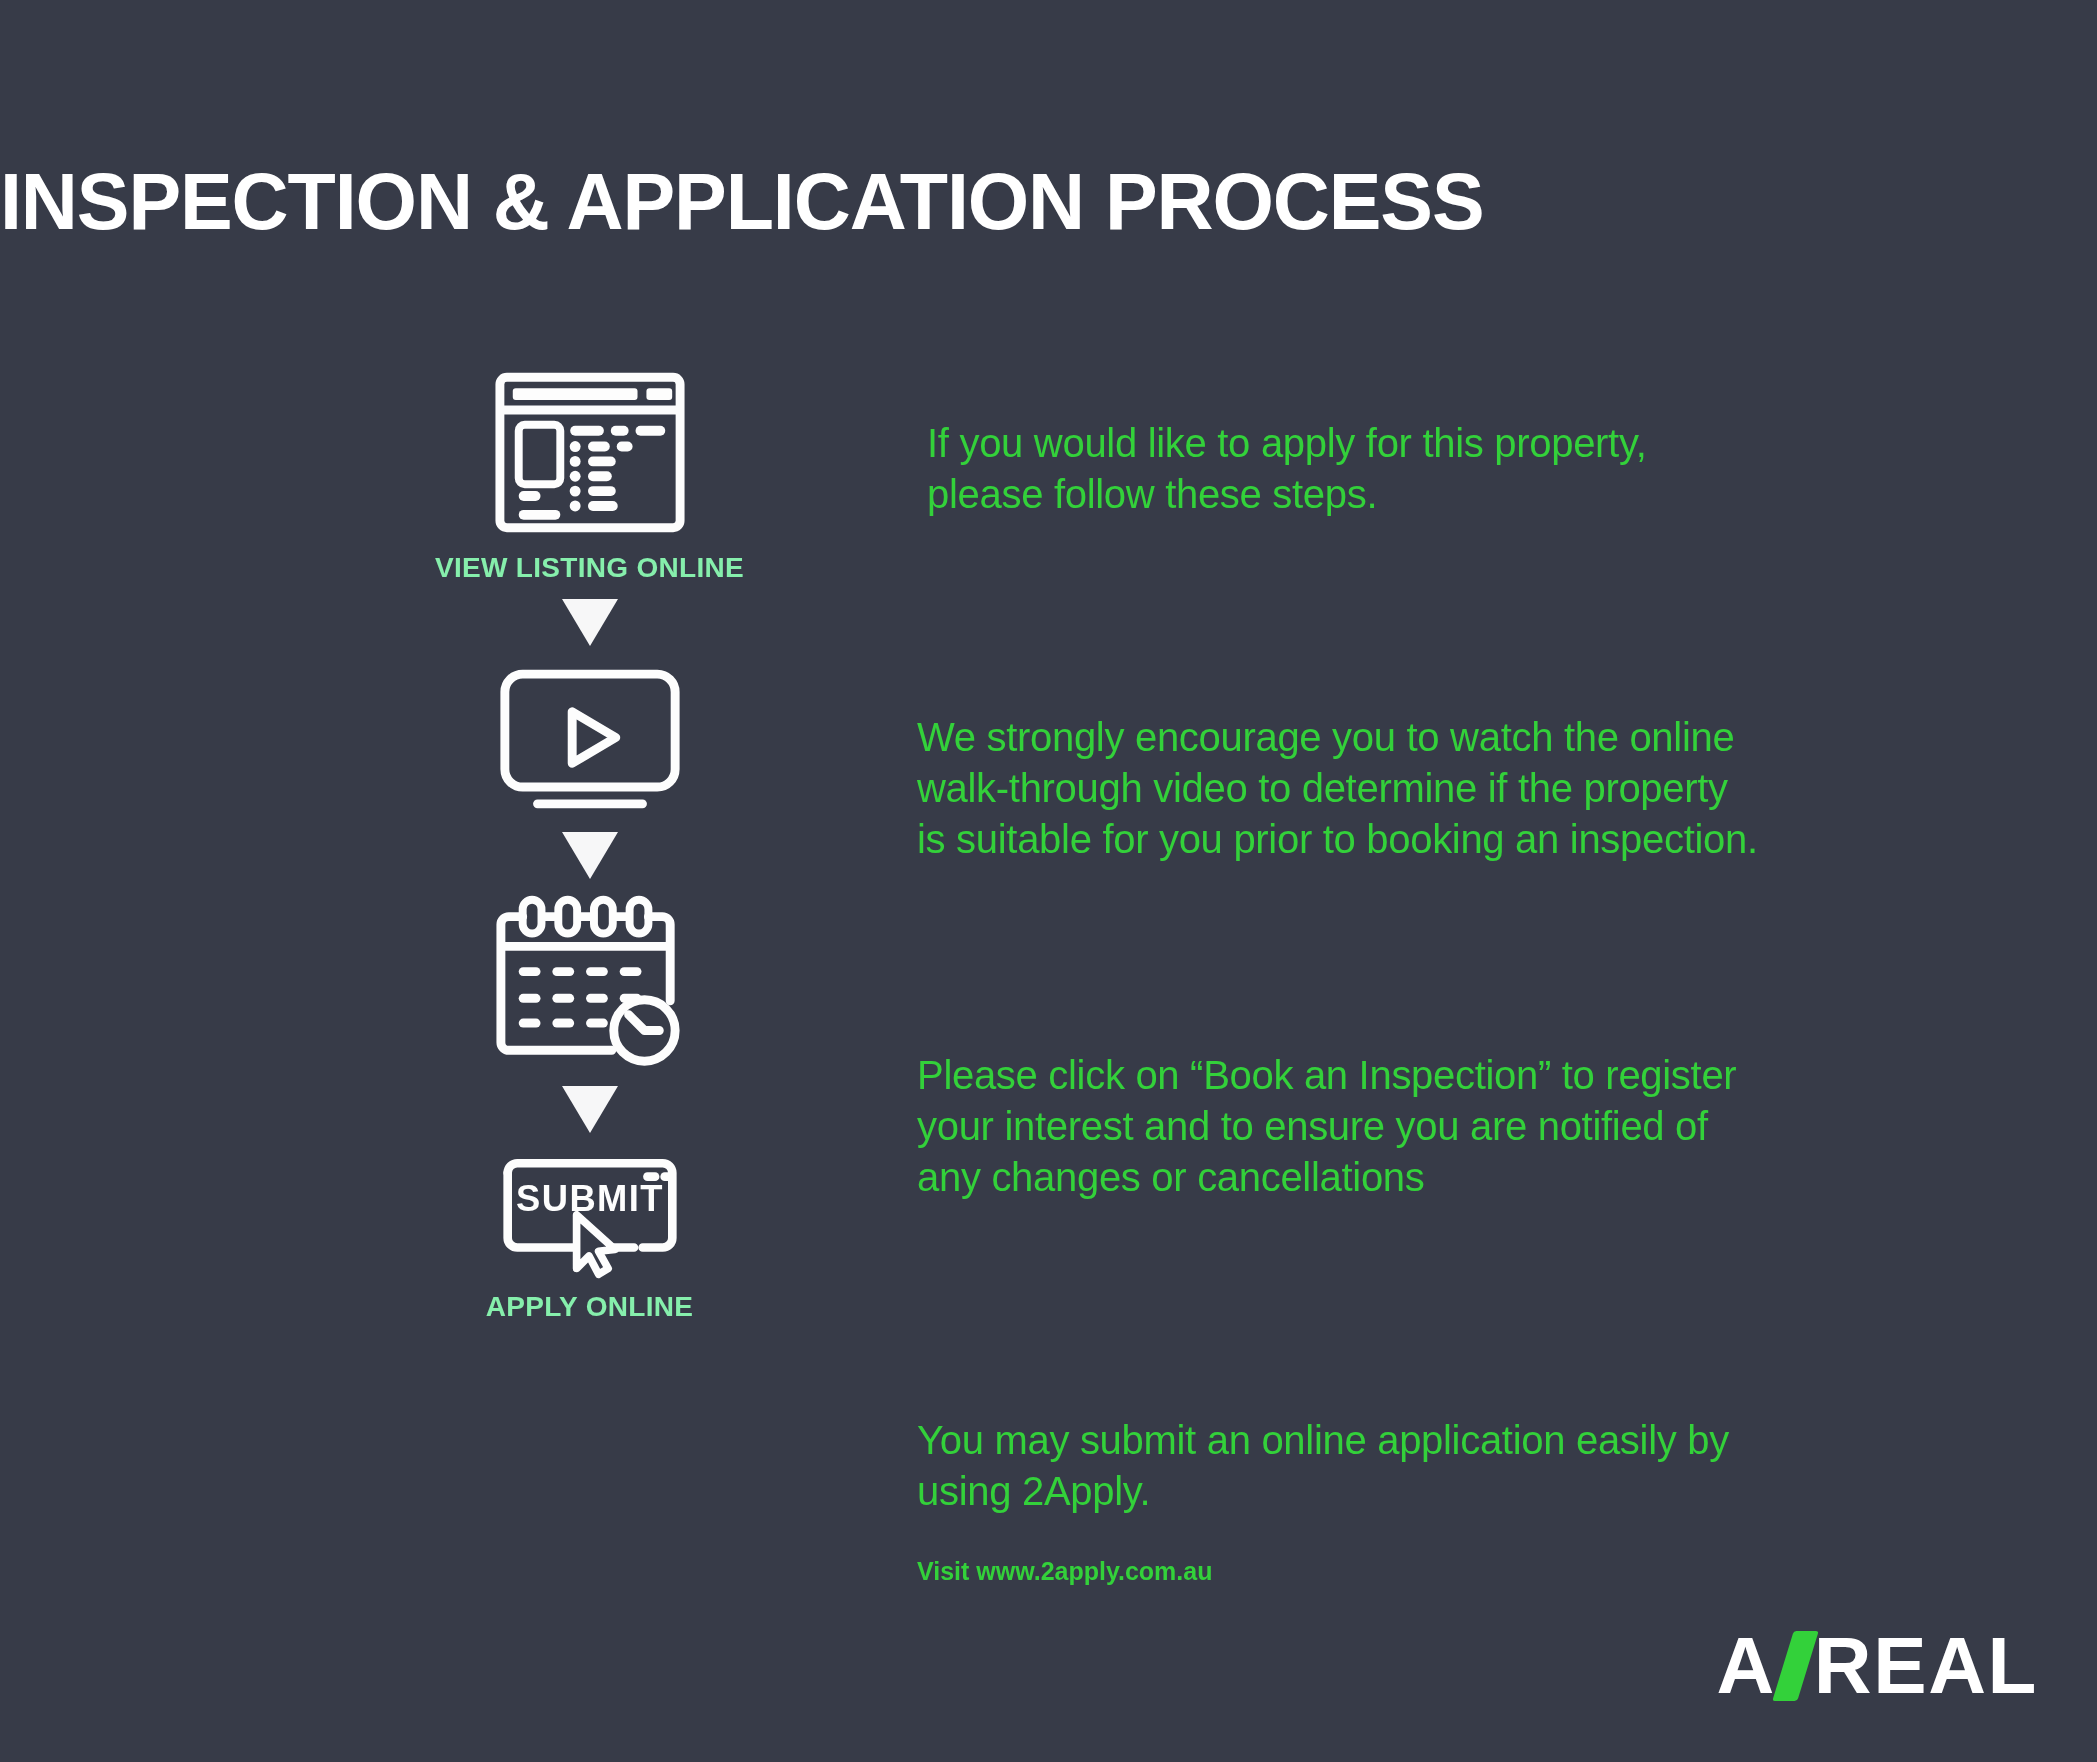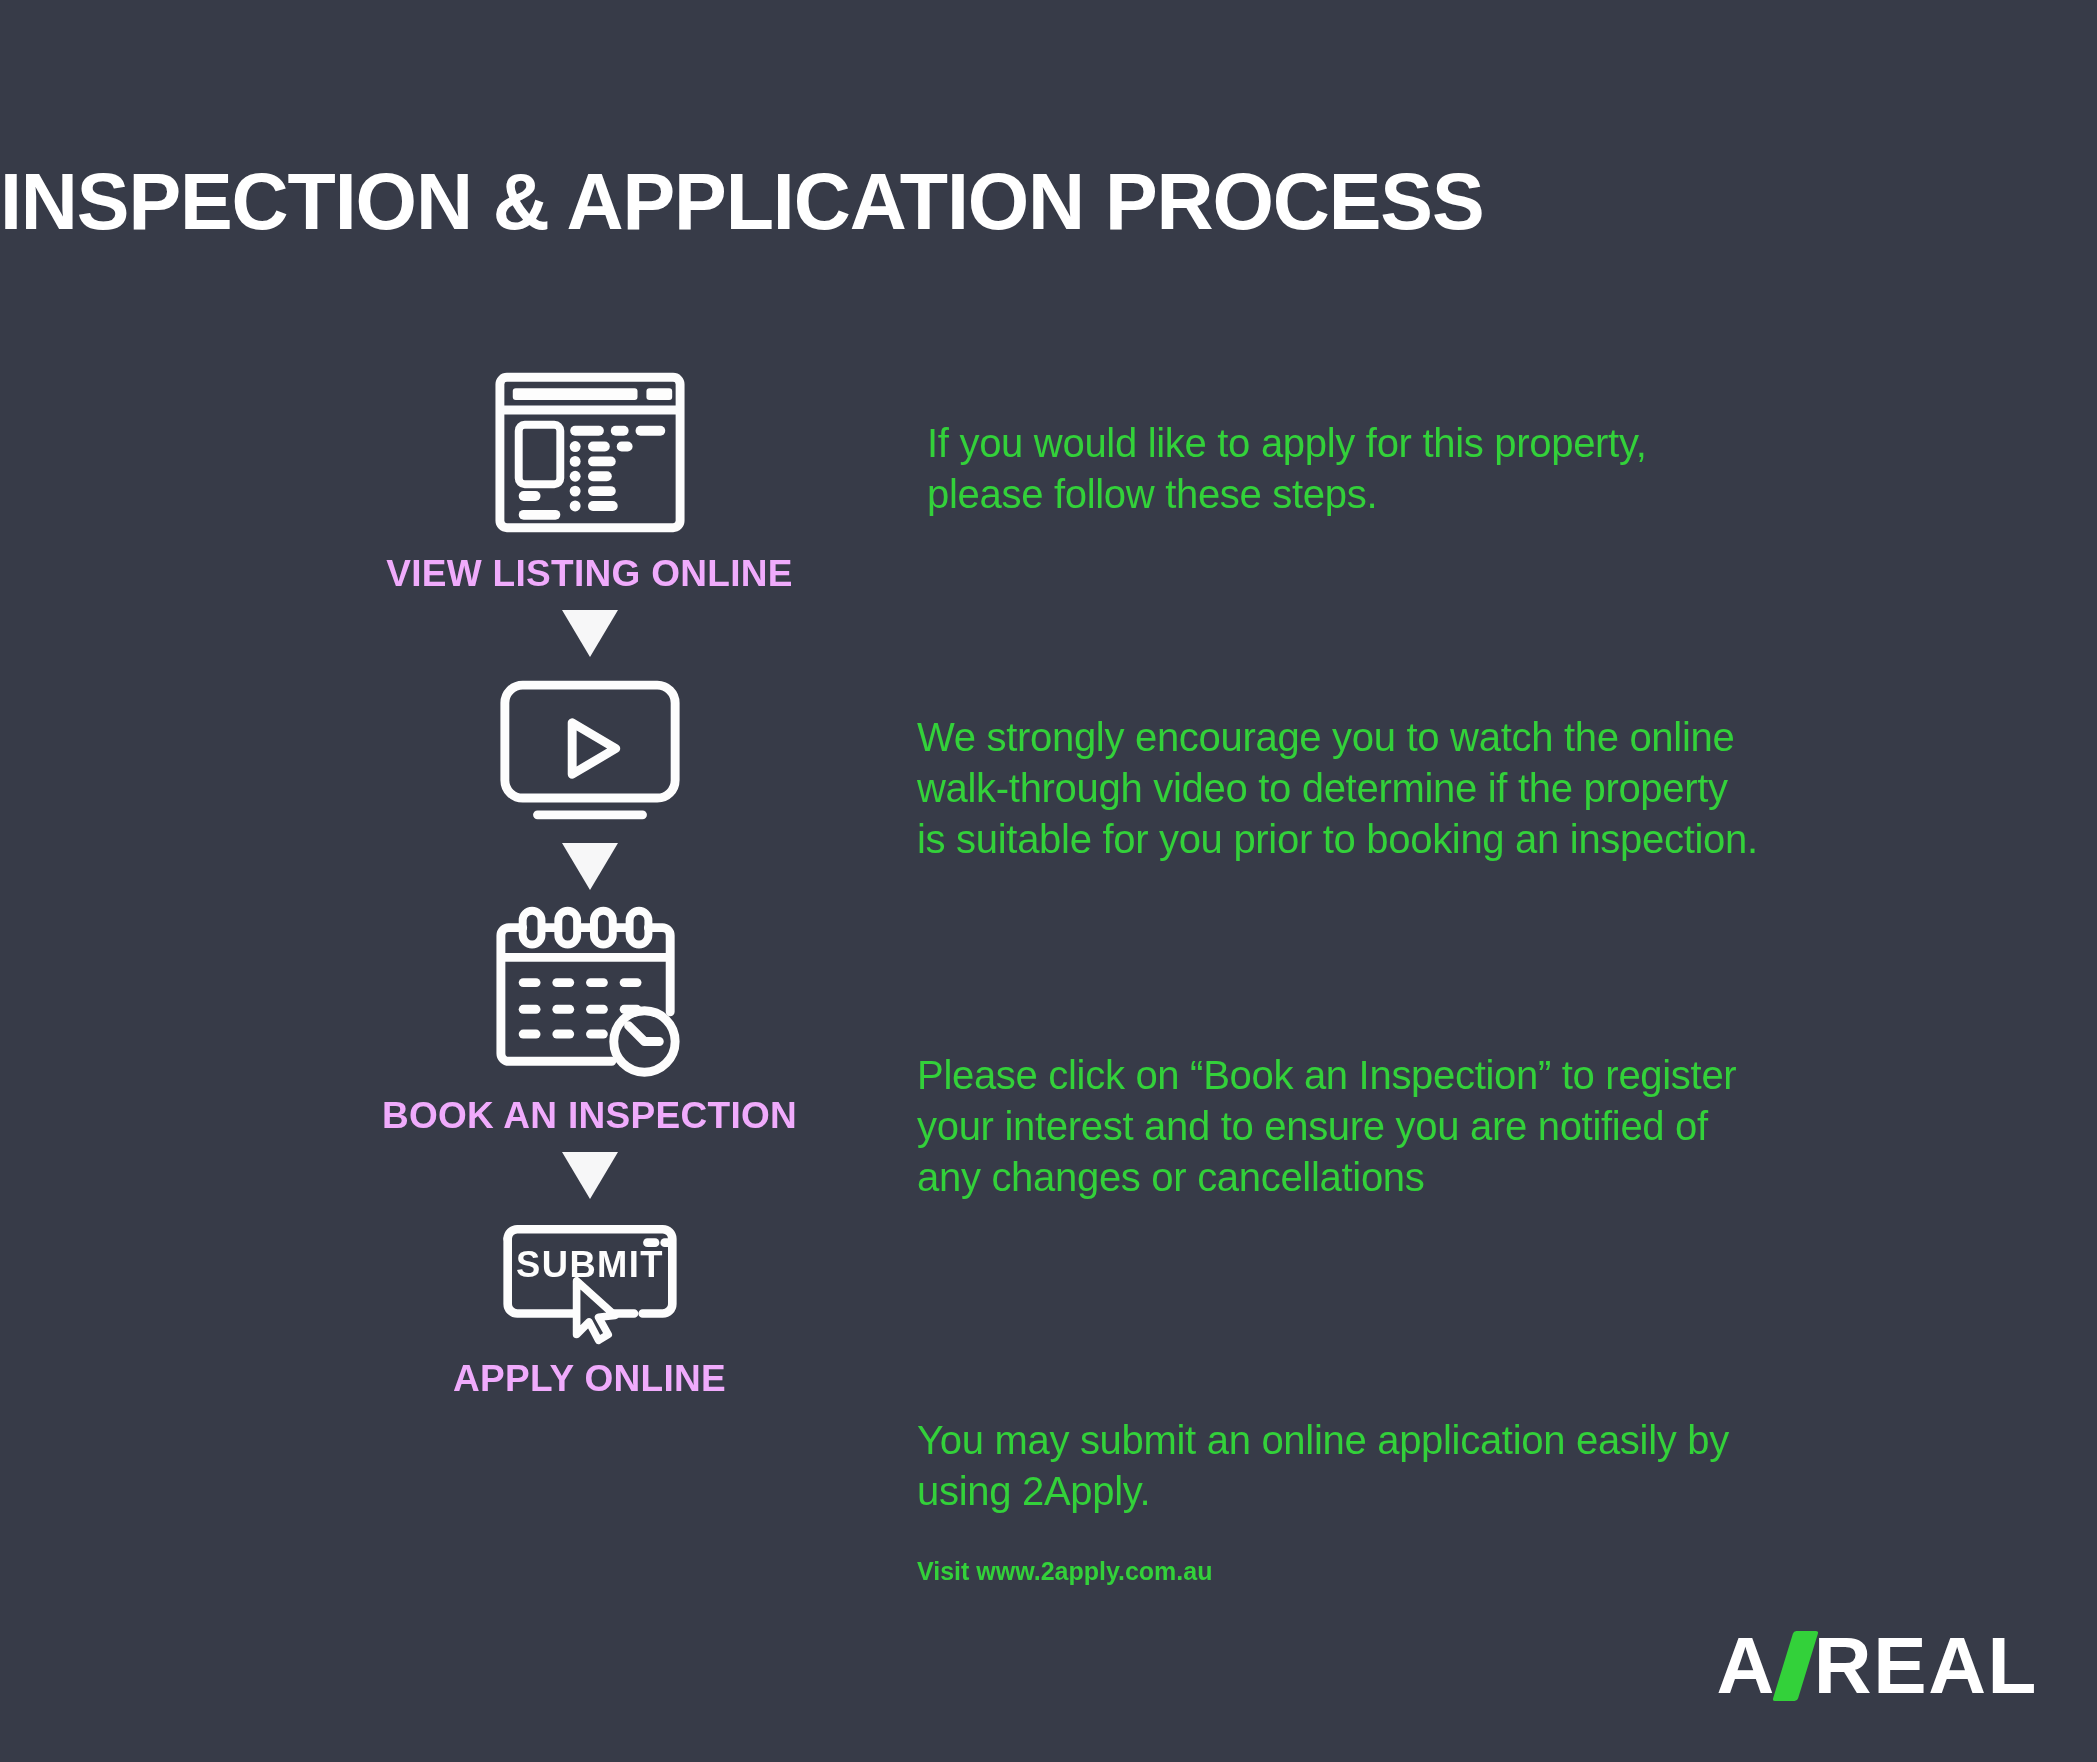--- a/index.html
+++ b/index.html
@@ -56,22 +56,22 @@
   .step-icon {
     display: block;
     margin: 0 auto;
     width: 198px;
     height: 177px;
   }
   .step-icon svg { display: block; width: 100%; height: 100%; }
 
   .step-label {
     margin-top: 9.6px;
-    color: #f0abfc;
-    font-size: 37px;
+    color: #86efac;
+    font-size: 28px;
     font-weight: bold;
     letter-spacing: 0.3px;
     line-height: 1.22;
     white-space: pre-line;
   }
 
   .arrow-wrap {
     width: 493px;
     text-align: center;
     line-height: 0;
@@ -205,21 +205,20 @@
           <rect x="96" y="103" width="22" height="9" rx="4.5" fill="#fdfdfd"></rect>
           <rect x="130" y="103" width="22" height="9" rx="4.5" fill="#fdfdfd"></rect>
           <rect x="28" y="128" width="22" height="9" rx="4.5" fill="#fdfdfd"></rect>
           <rect x="62" y="128" width="22" height="9" rx="4.5" fill="#fdfdfd"></rect>
           <rect x="96" y="128" width="22" height="9" rx="4.5" fill="#fdfdfd"></rect>
 
           <circle cx="155" cy="140" r="31" stroke="#fdfdfd" stroke-width="9" fill="#373b48"></circle>
           <path d="M139 124 L155 140 H170" stroke="#fdfdfd" stroke-width="9" stroke-linecap="round" stroke-linejoin="round"></path>
         </svg>
       </div>
-      <div class="step-label">BOOK AN INSPECTION</div>
     </div>
 
     <div class="arrow-wrap" style="margin-top:14px;">
       <span class="arrow"></span>
     </div>
 
     <div class="step" style="margin-top:13px;">
       <div class="step-icon" style="height:134px;">
         <svg viewBox="0 0 200 140" fill="none" xmlns="http://www.w3.org/2000/svg">
           <path d="M14 28 a10 10 0 0 1 10 -10 H176 a10 10 0 0 1 10 10 V96 a10 10 0 0 1 -10 10 H155" stroke="#fdfdfd" stroke-width="9" stroke-linecap="round"></path>

